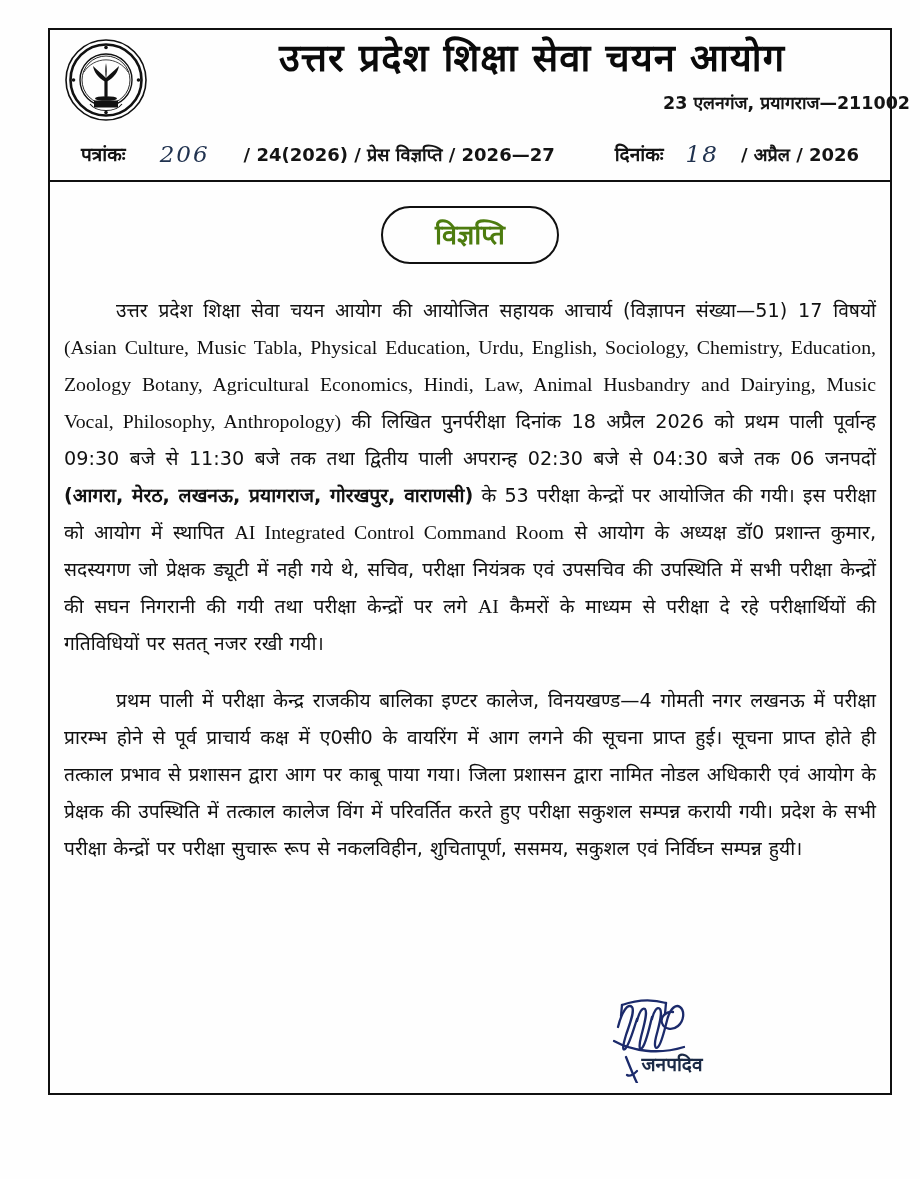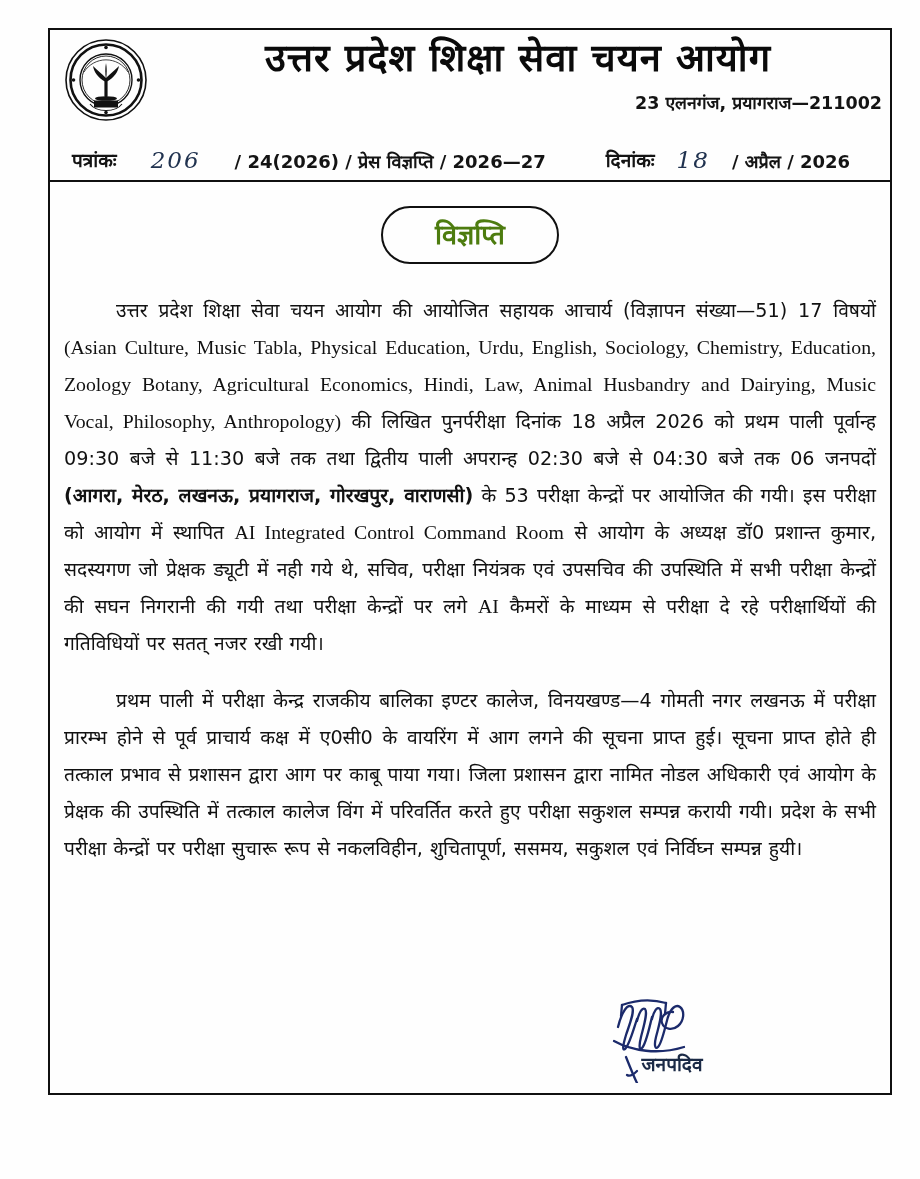--- a/index.html
+++ b/index.html
@@ -35,20 +35,21 @@
     border: 2.5px solid #101010;
     box-sizing: border-box;
   }
 
   
   #letterhead {
     position: absolute;
     left: 0; top: 0;
     width: 100%;
     height: 106px;
+    padding-left: 28px;
   }
   #emblem {
     position: absolute;
     left: 14px;
     top: 8px;
     width: 84px;
     height: 84px;
   }
   #org-title {
     position: absolute;
@@ -80,40 +81,39 @@
     position: absolute;
     left: 0;
     top: 106px;
     width: 100%;
     height: 46px;
     border-bottom: 2.5px solid #101010;
     box-sizing: border-box;
   }
   .ref-inner {
     position: absolute;
-    left: 22px;
+    left: 31px;
     right: 10px;
     top: 5px;
     display: flex;
-    align-items: flex-end;
+    align-items: center;
     font-family: "DejaVu Sans", sans-serif;
     font-size: 19px;
     font-weight: 700;
     white-space: nowrap;
   }
   .ref-label { font-weight: 700; }
   .printed   { font-weight: 600; font-size: 18px; }
   .handwritten {
     font-family: "DejaVu Serif", serif;
     font-style: italic;
     font-weight: 400;
     font-size: 23px;
     color: #20324f;
     letter-spacing: 2px;
-    margin-top: 6px;
   }
   .sp-sm { display:inline-block; width: 22px; }
   .sp-md { display:inline-block; width: 34px; }
   .sp-lg { display:inline-block; width: 60px; }
 
   
   #pill-wrap {
     position: absolute;
     left: 0;
     top: 176px;

